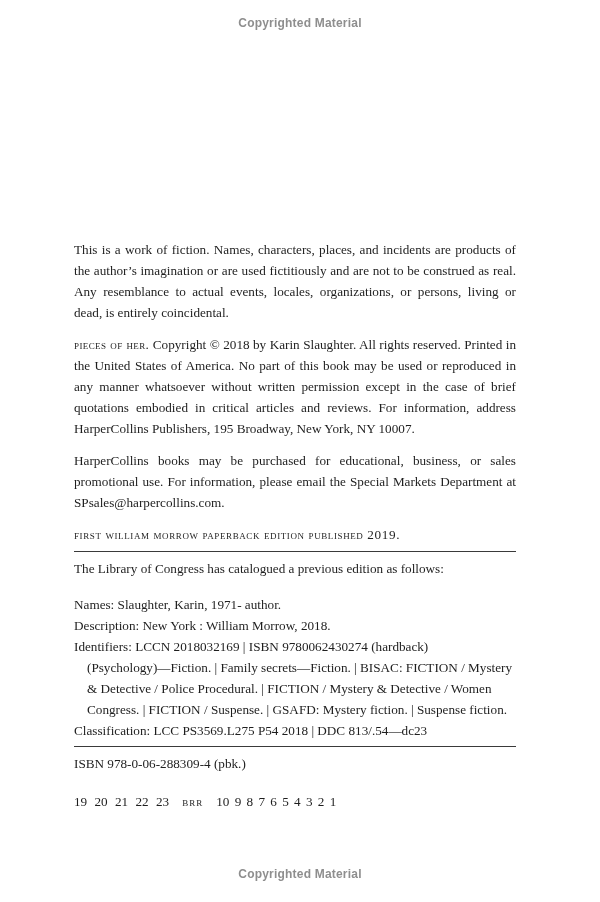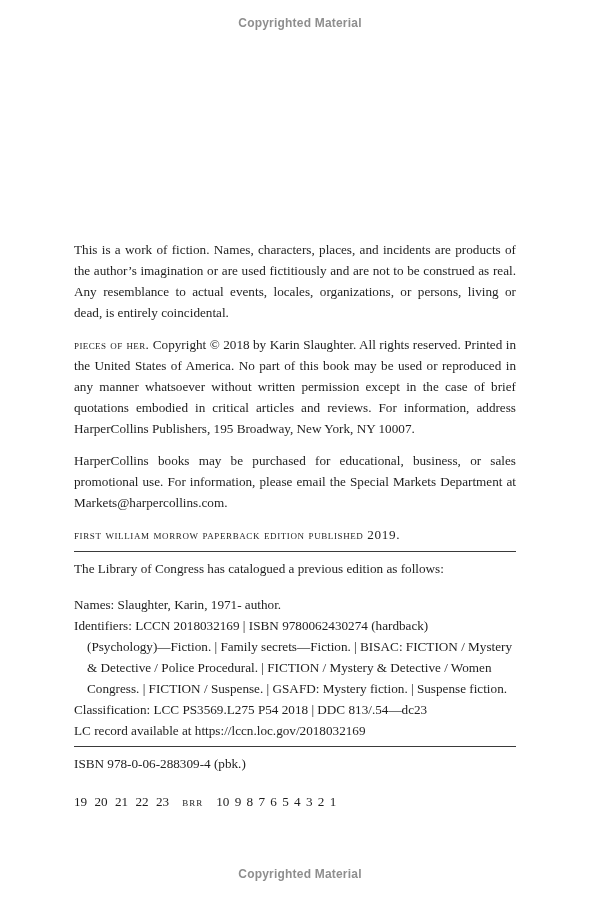--- a/index.html
+++ b/index.html
@@ -78,37 +78,37 @@
 
   <div class="watermark top">Copyrighted Material</div>
 
   <div class="text-block">
 
     <p>This is a work of fiction. Names, characters, places, and incidents are products of the author’s imagination or are used fictitiously and are not to be construed as real. Any resemblance to actual events, locales, organizations, or persons, living or dead, is entirely coincidental.</p>
 
 
     <p><span class="sc">pieces of her.</span><span> Copyright © 2018 by Karin Slaughter. All rights reserved. Printed in the United States of America. No part of this book may be used or reproduced in any manner whatsoever without written permission except in the case of brief quotations embodied in critical articles and reviews. For information, address HarperCollins Publishers, 195 Broadway, New York, NY 10007.</span></p>
 
-    <p>HarperCollins books may be purchased for educational, business, or sales promotional use. For information, please email the Special Markets Department at Markets@harpercollins.com.</p>
+    <p>HarperCollins books may be purchased for educational, business, or sales promotional use. For information, please email the Special Markets Department at SPsales@harpercollins.com.</p>
 
 
     <p class="sc edition-line">first william morrow paperback edition published 2019.</p>
 
     <div class="rule"></div>
 
     <p class="left catalog-intro">The Library of Congress has catalogued a previous edition as follows:</p>
 
     <div class="catalog">
       <div class="catalog-line">Names: Slaughter, Karin, 1971- author.</div>
+      <div class="catalog-line">Description: New York : William Morrow, 2018.</div>
       <div class="catalog-line">Identifiers: LCCN 2018032169 | ISBN 9780062430274 (hardback)</div>
       <div class="catalog-line indented">(Psychology)—Fiction. | Family secrets—Fiction. | BISAC: FICTION / Mystery</div>
       <div class="catalog-line indented">&amp; Detective / Police Procedural. | FICTION / Mystery &amp; Detective / Women</div>
       <div class="catalog-line indented">Congress. | FICTION / Suspense. | GSAFD: Mystery fiction. | Suspense fiction.</div>
       <div class="catalog-line">Classification: LCC PS3569.L275 P54 2018 | DDC 813/.54—dc23</div>
-      <div class="catalog-line">LC record available at https://lccn.loc.gov/2018032169</div>
     </div>
 
     <div class="rule"></div>
 
     <p class="left isbn-line">ISBN 978-0-06-288309-4 (pbk.)</p>
 
     <p class="left print-line"><span class="years">19 20 21 22 23</span><span class="sc printer-code">brr</span><span class="numbers">10 9 8 7 6 5 4 3 2 1</span></p>
 
   </div>
 

